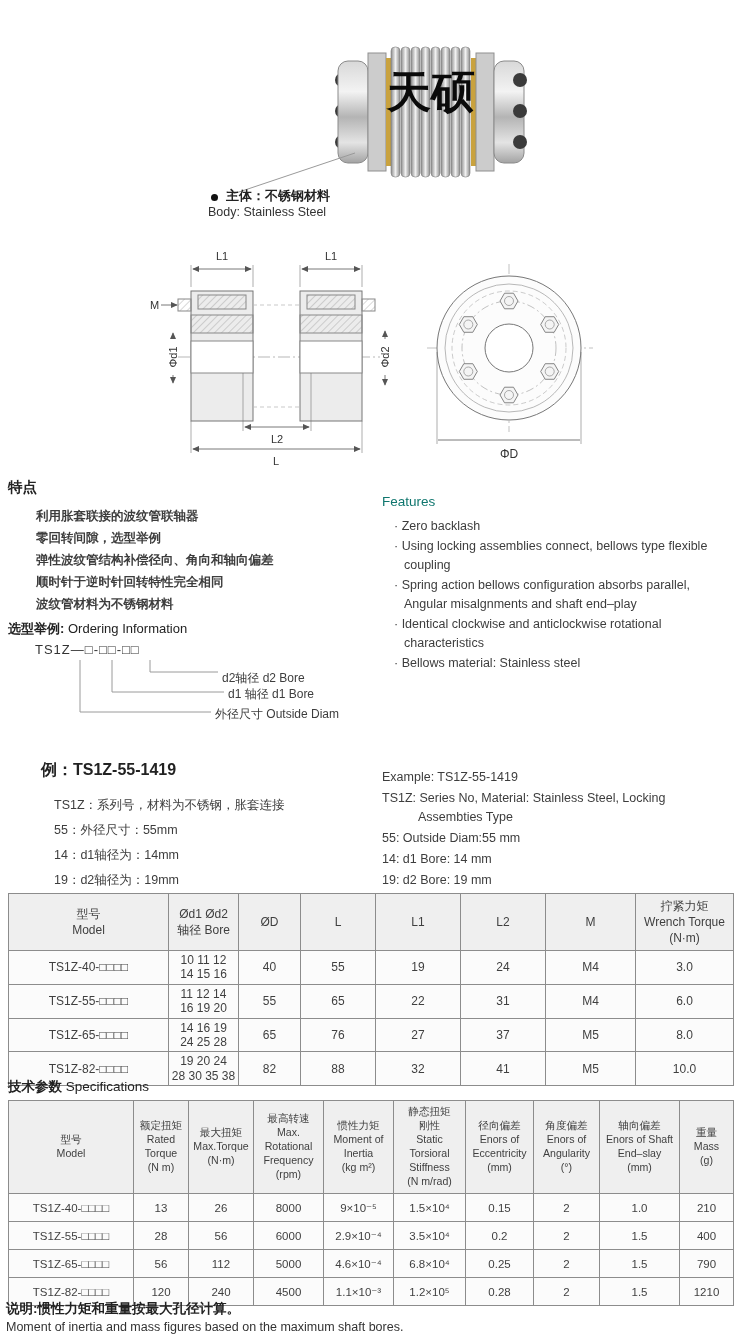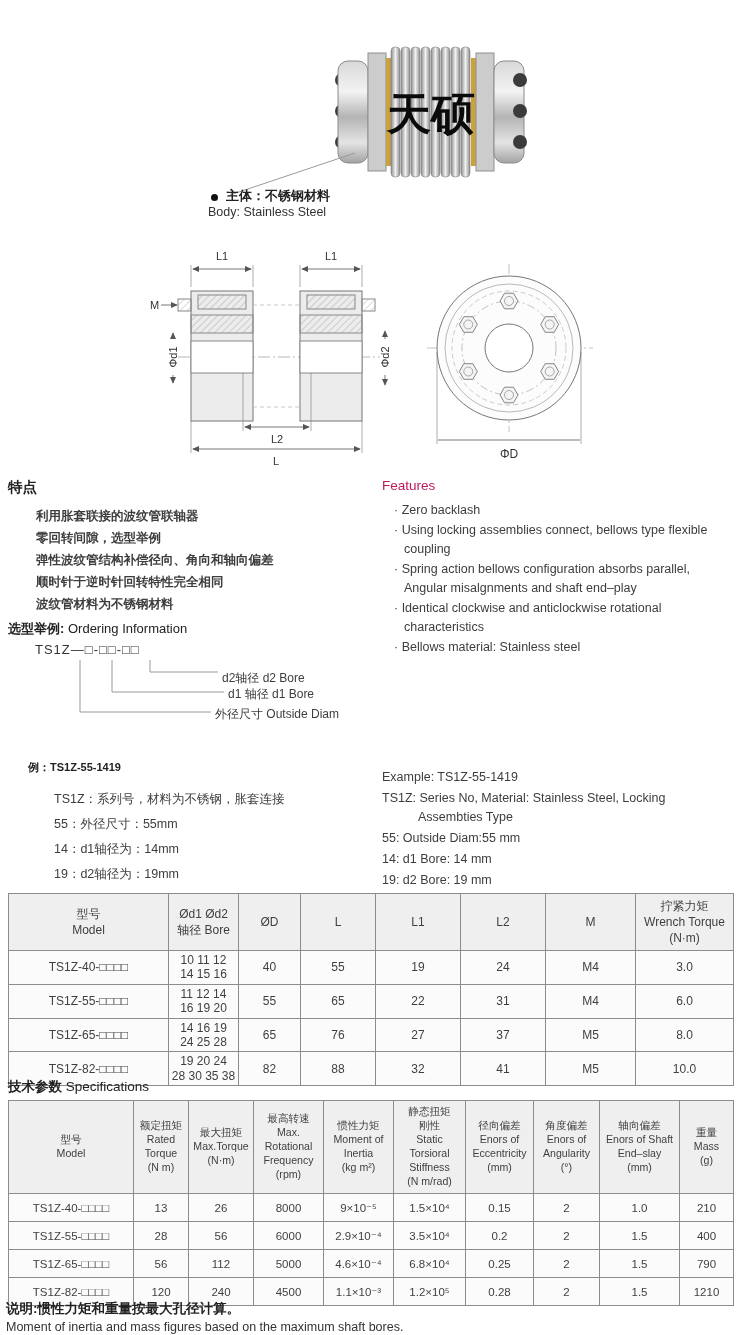--- a/index.html
+++ b/index.html
@@ -14,37 +14,37 @@
   .lbl-en{left:208px;top:205px;font-size:12.5px;color:#333;}
   
   .draw-left{left:148px;top:243px;width:265px;height:228px;}
   .draw-right{left:425px;top:260px;width:172px;height:207px;}
   
   .feat-cn{left:8px;top:478px;width:360px;}
   .feat-cn h3{margin:0 0 8px 0;font-size:14.5px;color:#222;}
   .feat-cn ul{margin:0;padding:0 0 0 28px;list-style:none;font-weight:bold;}
   .feat-cn li{font-size:12.5px;line-height:22px;color:#3d3d3d;}
   .feat-en{left:382px;top:478px;width:352px;}
-  .feat-en h3{margin:0 0 8px 0;font-size:13.5px;font-weight:normal;color:#be185d;}
+  .feat-en h3{margin:16px 0 8px 0;font-size:13.5px;font-weight:normal;color:#0f766e;}
   .feat-en ul{margin:0;padding:0 0 0 12px;list-style:none;}
   .feat-en li{font-size:12.5px;line-height:19px;color:#3d3d3d;padding-left:10px;text-indent:-10px;margin-bottom:1px;}
   .feat-en li::before{content:"· ";}
   
   .ordering{left:8px;top:620px;width:360px;height:115px;}
   .ord-head{font-size:13px;color:#222;}
   .ord-head .cn{font-weight:bold;}
   .ord-code{position:absolute;left:27px;top:22px;font-size:13px;letter-spacing:1px;color:#333;}
   .ord-lines{position:absolute;left:0;top:0;width:360px;height:115px;}
   .callout{position:absolute;font-size:12px;color:#3d3d3d;}
   .co0{left:214px;top:50px;}
   .co1{left:220px;top:66px;}
   .co2{left:207px;top:86px;}
   
   .ex-cn{left:28px;top:760px;width:345px;}
-  .ex-cn h3{margin:0 0 12px 0;font-size:11px;color:#222;}
+  .ex-cn h3{margin:0 0 12px 13px;font-size:16px;color:#222;}
   .ex-cn div{font-size:12.5px;line-height:25px;color:#3d3d3d;padding-left:26px;}
   .ex-en{left:382px;top:768px;width:348px;}
   .ex-en div{font-size:12.5px;line-height:19px;color:#3d3d3d;margin-bottom:2px;padding-left:36px;text-indent:-36px;}
   .ex-en .t{padding-left:0;text-indent:0;}
   
   table{border-collapse:collapse;table-layout:fixed;}
   .tbl{position:absolute;left:8px;width:725px;}
   .tbl th,.tbl td{border:1px solid #8c8c8c;text-align:center;vertical-align:middle;
       white-space:pre-line;color:#3f3f3f;padding:2px 2px;}
   .tbl th{background:#efefef;font-weight:normal;}
@@ -54,21 +54,21 @@
   .dim-tbl td{height:25px;font-size:12px;line-height:1.2;}
   .spec-tbl{top:1100px;}
   .spec-tbl th{height:88px;font-size:10.6px;line-height:1.32;}
   .spec-tbl td{height:23px;font-size:11.5px;}
   .spec-title{left:8px;top:1078px;font-size:13.5px;color:#222;}
   .spec-title .cn{font-weight:bold;}
   
   .note-cn{left:6px;top:1300px;font-size:13.5px;font-weight:bold;color:#222;}
   .note-en{left:6px;top:1320px;font-size:12.5px;color:#333;}
   svg text{font-family:"Liberation Sans","DejaVu Sans",sans-serif;}
-  .wm{position:absolute;left:0;top:52px;width:202px;text-align:center;
+  .wm{position:absolute;left:0;top:30px;width:202px;text-align:center;
       font-family:"Liberation Serif","DejaVu Serif",serif;font-size:44px;font-weight:bold;color:#0a0a0a;}
 </style>
 </head>
 <body>
 
 <div class="page">
 
   <div class="abs photo">
     <svg width="202" height="158" viewBox="0 0 202 158">
       <defs>

